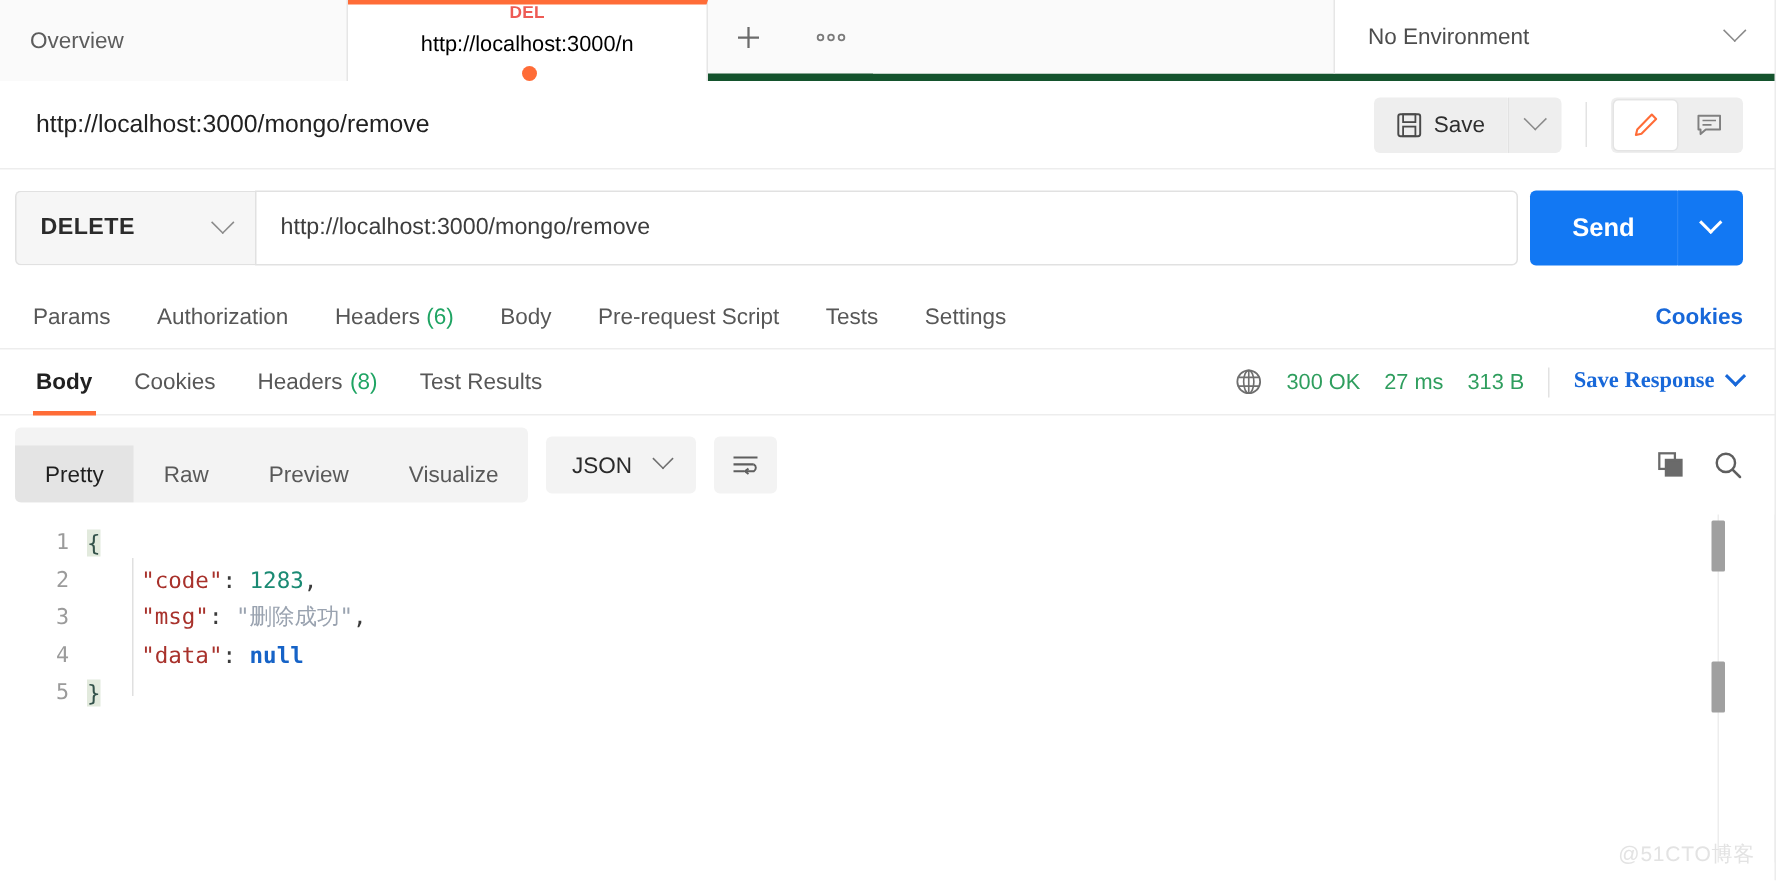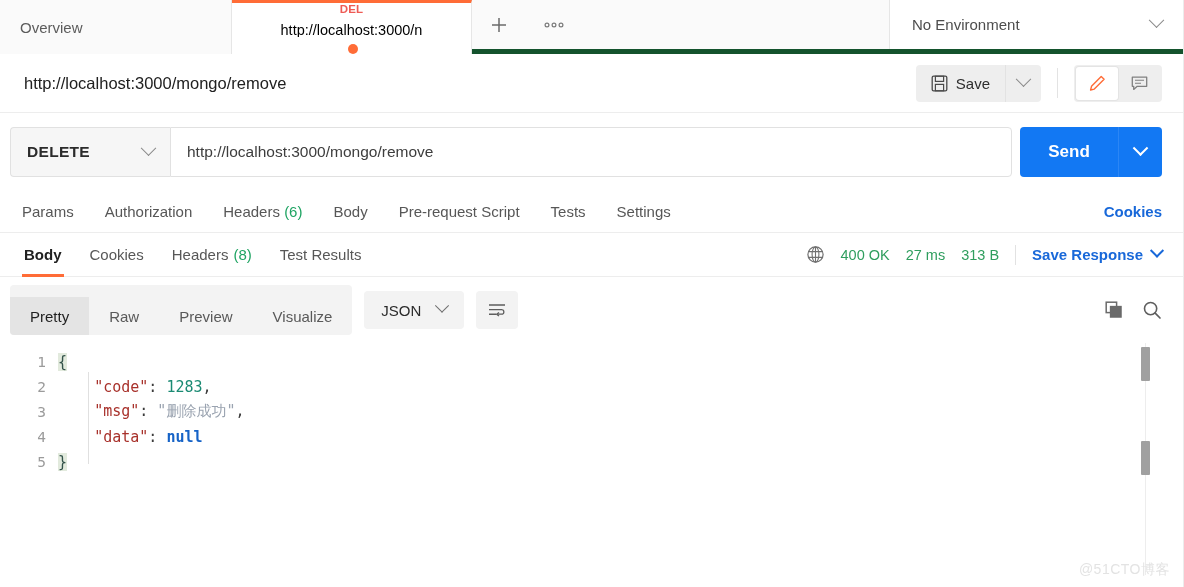--- a/index.html
+++ b/index.html
@@ -155,21 +155,21 @@
   .restab.active { color:#212121; font-weight:bold; }
   .restab.active::after {
     content:''; position:absolute; left:12px; right:12px; bottom:0;
     height: 3px; background:#ff6c37;
   }
   .resptabs-right { display:flex; align-items:center; gap: 16px; }
   .stat { font-size:14.5px; color:#2f9e5e; }
   .sdiv { width:1px; height:20px; background:#e2e2e2; }
   .save-resp {
     display:flex; align-items:center; gap:9px;
-    font-size:15px; color:#1868d9; font-weight:bold; cursor:pointer;
+    font-size:15px; color:#1868d9; font-weight:bold; cursor:pointer;font-family:Liberation Serif, serif;
   }
   .chev-b {
     width: 10px; height: 10px;
     border-right: 2px solid #1868d9; border-bottom: 2px solid #1868d9;
     transform: rotate(45deg) translate(-3px,-3px);
   }
 
   
   .formatbar {
     display:flex; align-items:center; justify-content:space-between;
@@ -387,21 +387,21 @@
         <span>Test Results</span>
       </div>
     </div>
 
     <div class="resptabs-right">
       <svg width="19" height="19" viewBox="0 0 19 19">
         <circle cx="9.5" cy="9.5" r="7.6" fill="none" stroke="#6f6f6f" stroke-width="1.2"></circle>
         <ellipse cx="9.5" cy="9.5" rx="3.4" ry="7.6" fill="none" stroke="#6f6f6f" stroke-width="1.1"></ellipse>
         <path d="M2.2 6.6 H16.8 M2.2 12.4 H16.8 M9.5 1.9 V17.1" stroke="#6f6f6f" stroke-width="1.1"></path>
       </svg>
-      <span class="stat">400 OK</span>
+      <span class="stat">300 OK</span>
       <span class="stat">27 ms</span>
       <span class="stat">313 B</span>
       <span class="sdiv"></span>
       <span class="save-resp">
         <span>Save Response</span>
         <span class="chev-b"></span>
       </span>
     </div>
   </div>
 

